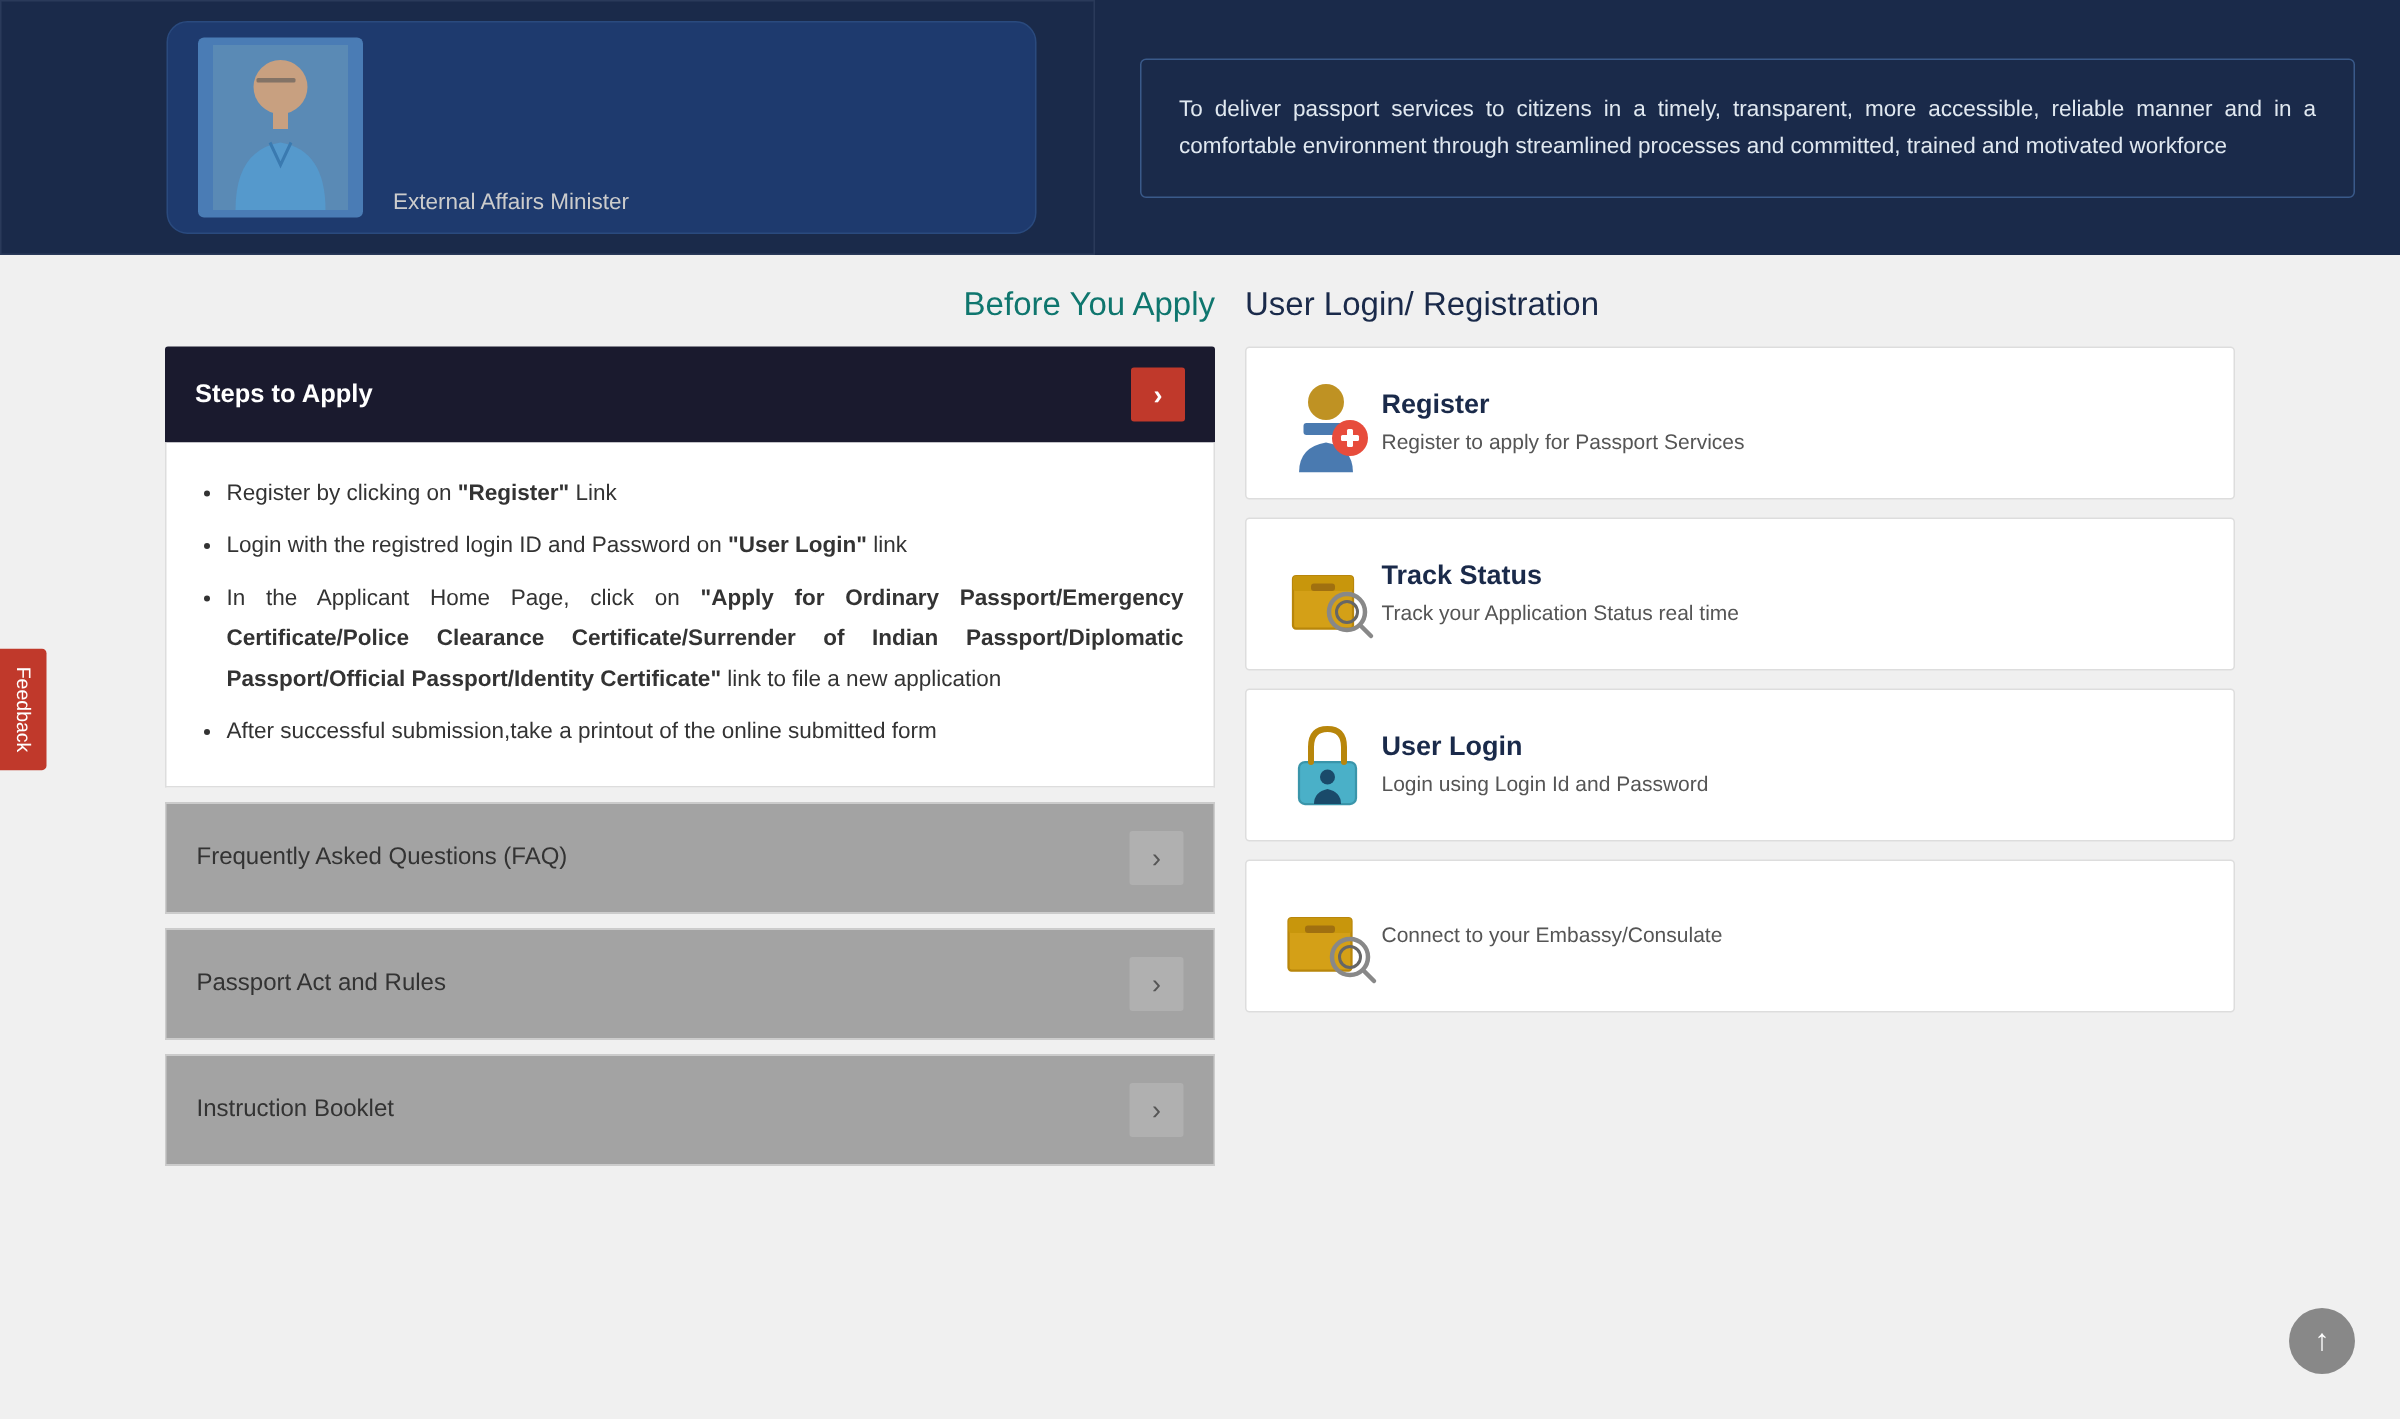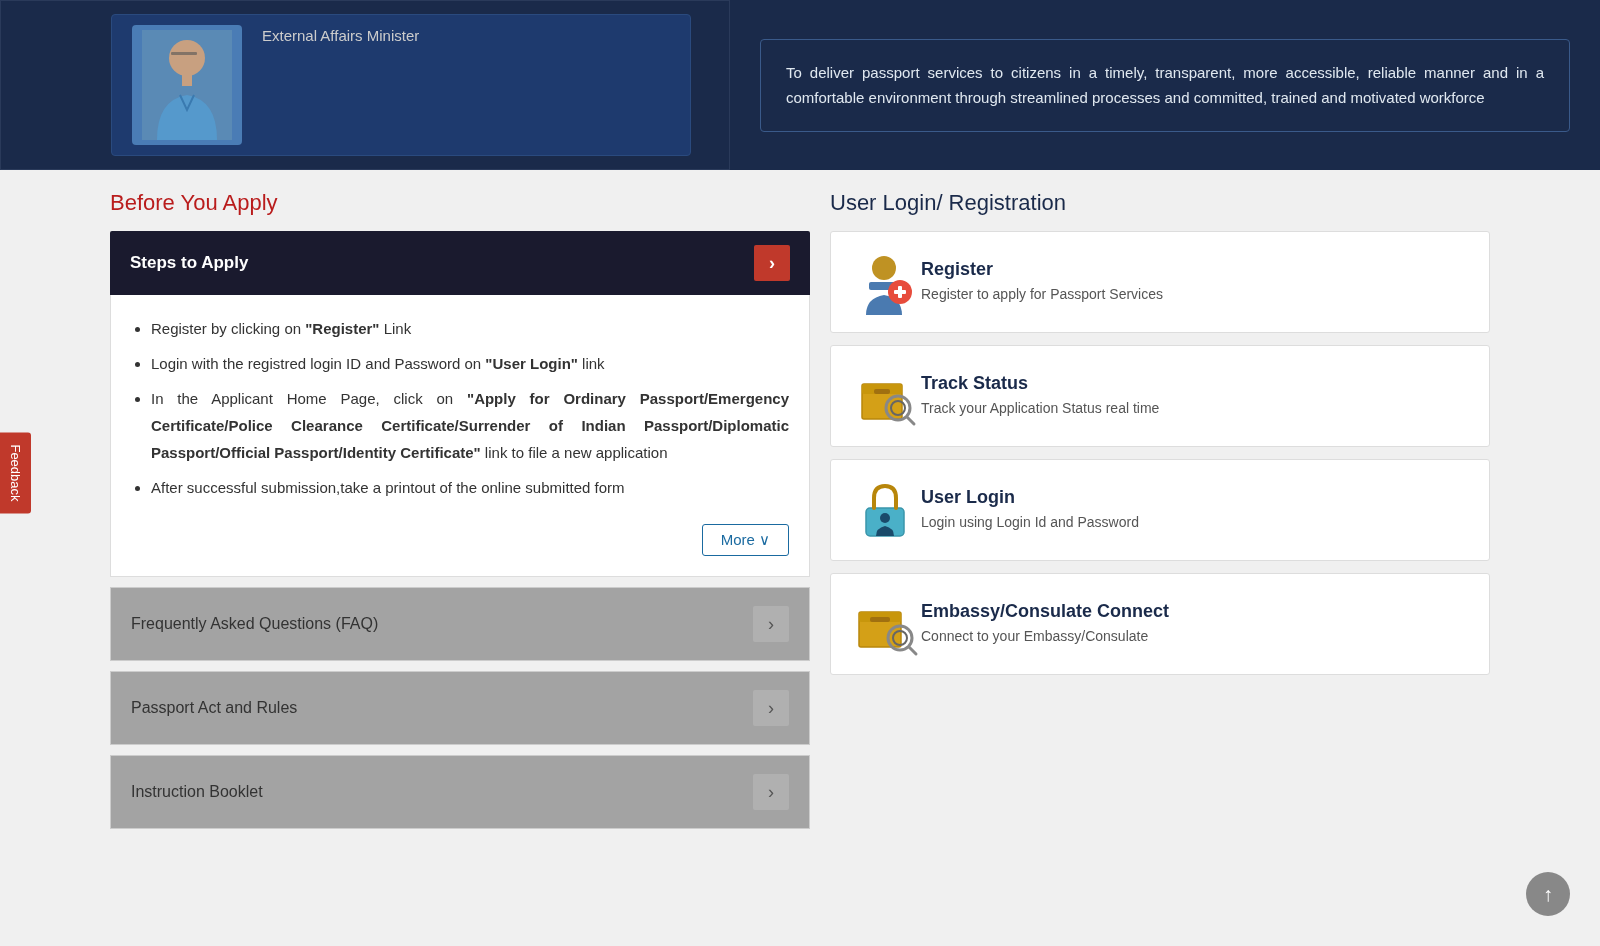--- a/index.html
+++ b/index.html
@@ -21,23 +21,23 @@
       flex: 0 0 730px;
       background: #1a2a4a;
       display: flex;
       align-items: center;
       padding: 10px 20px 10px 110px;
       border: 1px solid #2a3a5a;
     }
     .minister-card {
       background: #1e3a6e;
       border: 1px solid #2a4a7e;
-      border-radius: 4px;
-      display: flex;
-      align-items: flex-start;
+      border-radius: 14px;
+      display: flex;
+      align-items: flex-end;
       padding: 10px 20px;
       gap: 20px;
       width: 580px;
     }
     .minister-photo {
       width: 110px;
       height: 120px;
       background: #4a7cb5;
       border-radius: 4px;
       flex-shrink: 0;
@@ -80,23 +80,24 @@
       gap: 20px;
       background: #f0f0f0;
     }
 
     
     .left-col {
       flex: 0 0 700px;
     }
     .section-title {
       font-size: 22px;
-      color: #b91c1c;
+      color: #0f766e;
       margin-bottom: 15px;
       font-weight: normal;
+      text-align: right;
     }
 
     
     .accordion-header {
       display: flex;
       align-items: center;
       justify-content: space-between;
       background: #1a1a2e;
       color: white;
       padding: 14px 20px;
@@ -308,23 +309,20 @@
         <li>
           Login with the registred login ID and Password on <span class="bold-link">"User Login"</span> link
         </li>
         <li>
           In the Applicant Home Page, click on <span class="bold-link">"Apply for Ordinary Passport/Emergency Certificate/Police Clearance Certificate/Surrender of Indian Passport/Diplomatic Passport/Official Passport/Identity Certificate"</span> link to file a new application
         </li>
         <li>
           After successful submission,take a printout of the online submitted form
         </li>
       </ul>
-      <div class="clearfix">
-        <button class="more-btn">More ∨</button>
-      </div>
     </div>
 
     <div class="faq-row">
       <span class="faq-label">Frequently Asked Questions (FAQ)</span>
       <div class="faq-arrow">›</div>
     </div>
 
     <div class="faq-row">
       <span class="faq-label">Passport Act and Rules</span>
       <div class="faq-arrow">›</div>
@@ -402,21 +400,20 @@
           <rect x="5" y="20" width="42" height="35" rx="2" fill="#d4a017" stroke="#b8860b" stroke-width="1.5"></rect>
           <rect x="5" y="20" width="42" height="10" rx="2" fill="#c8960c"></rect>
           <rect x="16" y="25" width="20" height="5" rx="2" fill="#a07010"></rect>
 
           <circle cx="46" cy="46" r="12" fill="none" stroke="#888" stroke-width="3"></circle>
           <circle cx="46" cy="46" r="7" fill="none" stroke="#666" stroke-width="2"></circle>
           <line x1="55" y1="55" x2="62" y2="62" stroke="#888" stroke-width="3" stroke-linecap="round"></line>
         </svg>
       </div>
       <div class="card-text">
-        <div class="card-title">Embassy/Consulate Connect</div>
         <div class="card-desc">Connect to your Embassy/Consulate</div>
       </div>
     </div>
   </div>
 </div>
 
 <div class="side-tab">Feedback</div>
 
 <div class="scroll-top">
   <span>↑</span>

